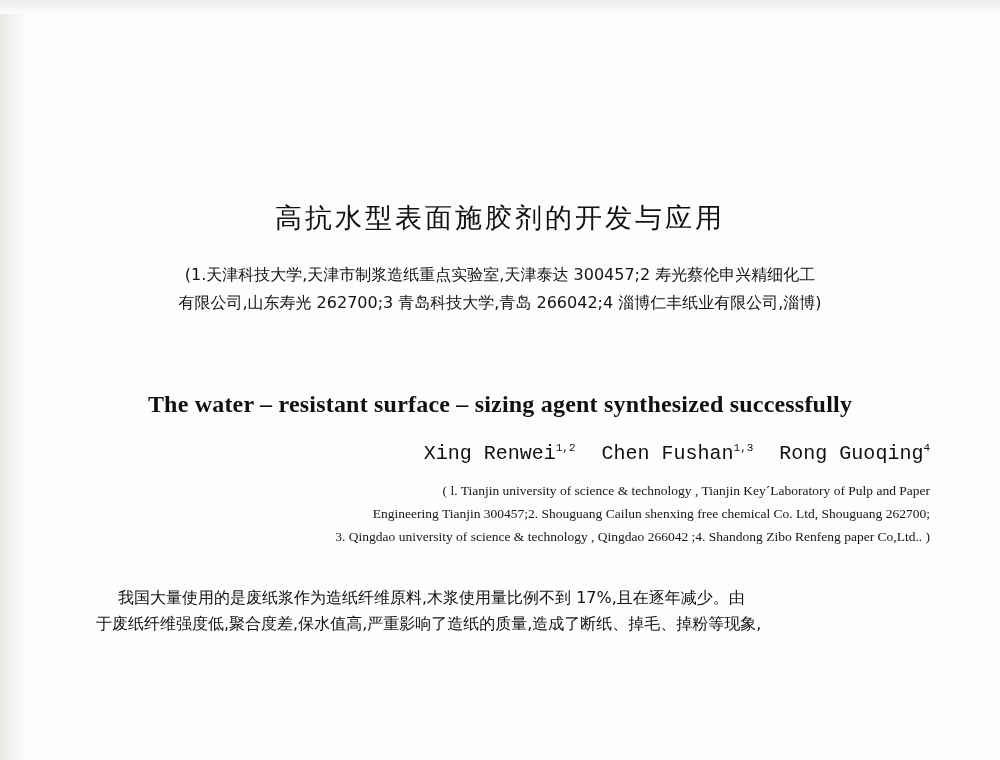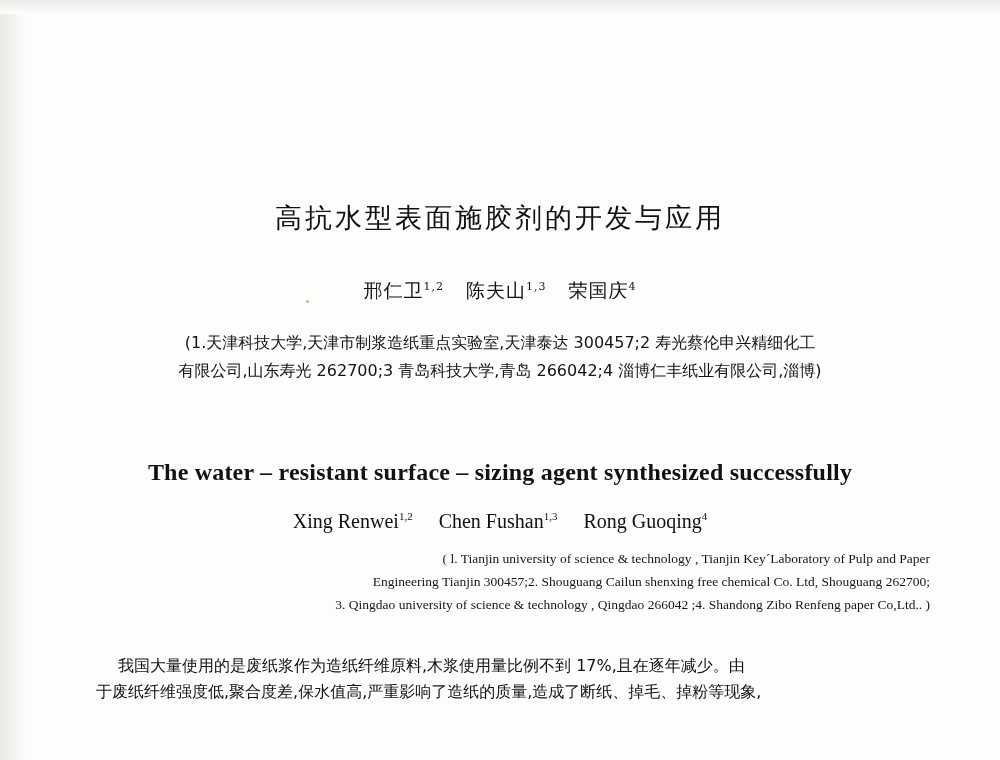--- a/index.html
+++ b/index.html
@@ -79,24 +79,24 @@
     margin-top: 74px;
     text-align: center;
     font-size: 24px;
     font-weight: bold;
     color: #111;
     font-family: "Liberation Serif", serif;
     letter-spacing: 0.2px;
   }
   .en-authors {
     margin-top: 24px;
-    text-align: center;
+    text-align: right;
     font-size: 20px;
     color: #111;
-    font-family: Liberation Serif, serif;
+    font-family: Liberation Mono, monospace;
   }
   .en-authors .sup {
     font-size: 11px;
     vertical-align: super;
   }
   .en-authors .gap {
     display: inline-block;
     width: 26px;
   }
   .en-affil {
@@ -141,23 +141,20 @@
 
   <div class="scan-edge-left"></div>
   <div class="scan-edge-top"></div>
 
   <div class="speck" style="left:306px; top:300px; width:3px; height:3px;"></div>
 
   <div class="content">
 
     <h1 class="cn-title">高抗水型表面施胶剂的开发与应用</h1>
 
-    <div class="cn-authors">
-      <span>邢仁卫</span><span class="sup">1,2</span><span class="gap"></span><span>陈夫山</span><span class="sup">1,3</span><span class="gap"></span><span>荣国庆</span><span class="sup">4</span>
-    </div>
 
     <div class="cn-affil">
       <span class="line">(1.天津科技大学,天津市制浆造纸重点实验室,天津泰达 300457;2 寿光蔡伦申兴精细化工</span>
       <span class="line">有限公司,山东寿光 262700;3 青岛科技大学,青岛 266042;4 淄博仁丰纸业有限公司,淄博)</span>
     </div>
 
     <h2 class="en-title">The water – resistant surface – sizing agent synthesized successfully</h2>
 
     <div class="en-authors">
       <span>Xing Renwei</span><span class="sup">1,2</span><span class="gap"></span><span>Chen Fushan</span><span class="sup">1,3</span><span class="gap"></span><span>Rong Guoqing</span><span class="sup">4</span>

